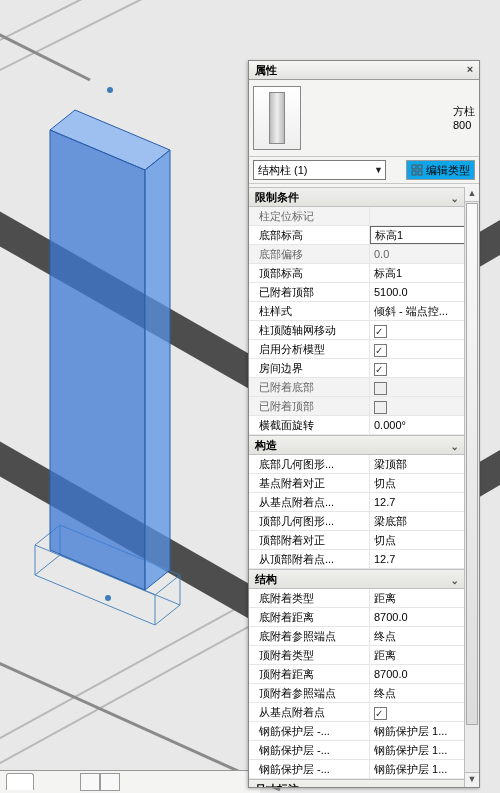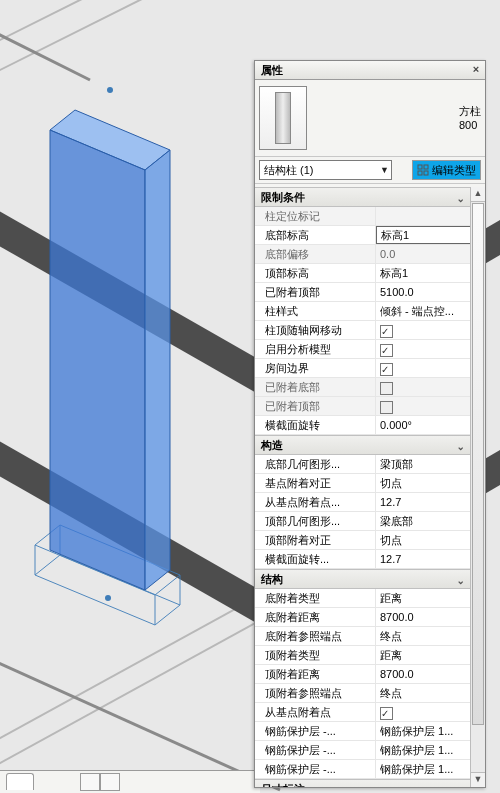--- a/index.html
+++ b/index.html
@@ -5,21 +5,21 @@
   html,body{margin:0;padding:0;font-family:"Microsoft YaHei","SimSun",Arial,sans-serif;font-size:11px;color:#000;background:#fff;}
   #stage{position:relative;width:500px;height:793px;overflow:hidden;background:#ececec;}
   
   #viewport{position:absolute;left:0;top:0;width:500px;height:793px;background:#e8e8e8;}
   #viewport svg{display:block;}
   
   #statusbar{position:absolute;left:0;bottom:0;height:22px;width:260px;border-top:1px solid #9a9a9a;background:#f4f4f2;}
   #statusbar .tab{position:absolute;left:6px;top:2px;width:26px;height:16px;border:1px solid #9a9a9a;border-bottom:none;border-radius:3px 3px 0 0;background:#fff;}
   #statusbar .btn{position:absolute;top:2px;width:18px;height:16px;border:1px solid #9a9a9a;background:#f8f8f8;}
   
-  #props{position:absolute;right:14px;top:60px;width:230px;height:726px;background:#f4f4f2;border:1px solid #888;box-shadow:-1px 1px 3px rgba(0,0,0,.25);}
+  #props{position:absolute;right:20px;top:60px;width:230px;height:726px;background:#f4f4f2;border:1px solid #888;box-shadow:-1px 1px 3px rgba(0,0,0,.25);}
   .titlebar{height:18px;line-height:18px;background:linear-gradient(#f7f7f5,#e3e3df);border-bottom:1px solid #9a9a9a;font-weight:bold;padding-left:6px;position:relative;}
   .titlebar .x{position:absolute;right:2px;top:2px;width:14px;height:14px;text-align:center;line-height:13px;font-size:11px;color:#444;}
   .header{padding:6px 4px;border-bottom:1px solid #c8c8c8;display:flex;align-items:center;gap:10px;justify-content:space-between;}
   .thumb{width:46px;height:62px;background:linear-gradient(#fff,#eee);border:1px solid #888;position:relative;display:flex;align-items:center;justify-content:center;}
   .thumb .col{width:14px;height:50px;background:linear-gradient(90deg,#bbb,#eee,#bbb);border:1px solid #888;}
   .head-text div{font-size:11px;line-height:14px;}
   .selector-row{display:flex;align-items:center;gap:20px;padding:3px 4px;border-bottom:1px solid #c8c8c8;}
   .combo{flex:1;height:18px;border:1px solid #7a7a7a;background:#fff;display:flex;align-items:center;justify-content:space-between;padding:0 2px 0 4px;}
   .combo .arrow{font-size:9px;color:#222;}
   .edit-type{display:flex;align-items:center;gap:3px;height:18px;padding:0 4px;border:1px solid #9a9a9a;background:#0ea5e9;font-size:11px;}
@@ -196,21 +196,21 @@
           </div>
           <div class="row">
             <div class="k">顶部几何图形...</div>
             <div class="v">梁底部</div>
           </div>
           <div class="row">
             <div class="k">顶部附着对正</div>
             <div class="v">切点</div>
           </div>
           <div class="row">
-            <div class="k">横截面旋转...</div>
+            <div class="k">从顶部附着点...</div>
             <div class="v">12.7</div>
           </div>
           <div class="group-hdr">结构<span class="caret">⌄</span></div>
           <div class="row">
             <div class="k">底附着类型</div>
             <div class="v">距离</div>
           </div>
           <div class="row">
             <div class="k">底附着距离</div>
             <div class="v">8700.0</div>

